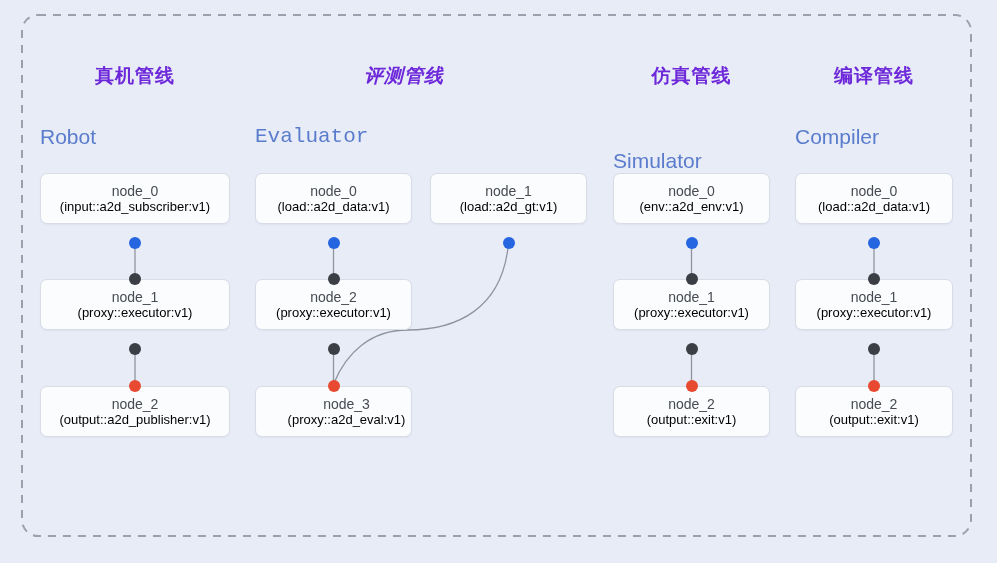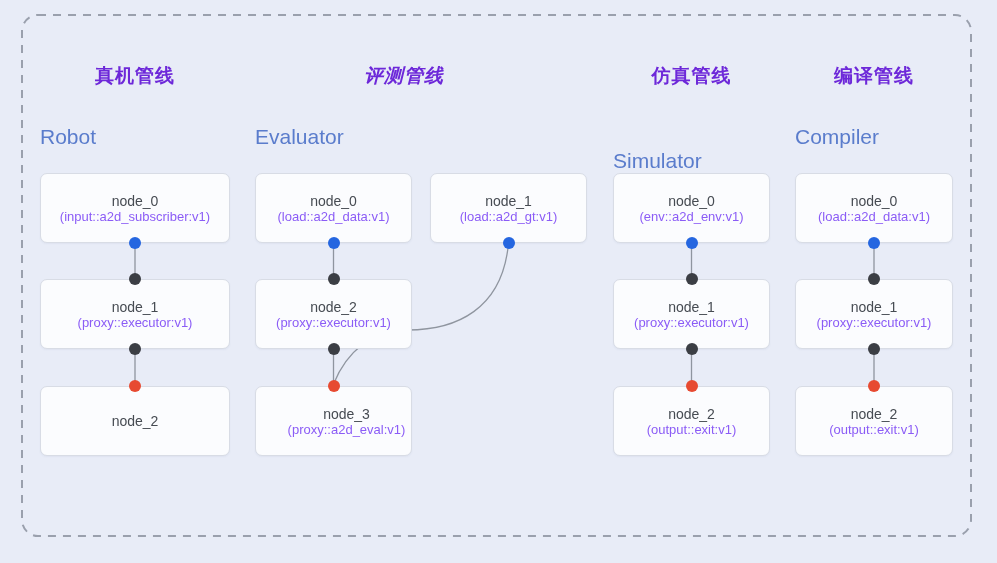--- a/index.html
+++ b/index.html
@@ -39,21 +39,21 @@
     font-size: 21px;
     font-weight: 400;
     line-height: 25px;
     color: #5a7ccc;
     z-index: 2;
   }
 
   .node-box {
     position: absolute;
     box-sizing: border-box;
-    height: 70px;
+    height: 51px;
     background: #fbfcfe;
     border: 1px solid #d8dce5;
     border-radius: 7px;
     box-shadow: 0 1px 2px rgba(70, 90, 140, 0.06);
     display: flex;
     flex-direction: column;
     align-items: center;
     justify-content: center;
     gap: 0;
     z-index: 2;
@@ -61,21 +61,21 @@
 
   .node-title {
     font-size: 14px;
     line-height: 16px;
     color: #464b52;
   }
 
   .node-subtitle {
     font-size: 13px;
     line-height: 15px;
-    color: #8b5cf6;
+    color: #000000;
     white-space: nowrap;
   }
 
   .port-dot {
     position: absolute;
     width: 12px;
     height: 12px;
     border-radius: 50%;
     transform: translate(-50%, -50%);
     z-index: 3;
@@ -106,24 +106,25 @@
       </div>
       <div class="port-dot" style="left: 135px; top: 243px; background: rgb(37, 102, 224);"></div>
       <div class="node-box" style="left: 40px; top: 279px; width: 190px;">
         <div class="node-title">node_1</div>
         <div class="node-subtitle">(proxy::executor:v1)</div>
       </div>
       <div class="port-dot" style="left: 135px; top: 279px; background: rgb(59, 62, 68);"></div>
       <div class="port-dot" style="left: 135px; top: 349px; background: rgb(59, 62, 68);"></div>
       <div class="node-box" style="left: 40px; top: 386px; width: 190px;">
         <div class="node-title">node_2</div>
+        <div class="node-subtitle">(output::a2d_publisher:v1)</div>
       </div>
       <div class="port-dot" style="left: 135px; top: 386px; background: rgb(231, 74, 49);"></div>
       <div class="pipeline-title-zh" style="left: 238px; width: 332px; font-style: italic;">评测管线</div>
-      <div class="pipeline-title-en" style="left: 255px; width: 332px;">Evaluator</div>
+      <div class="pipeline-title-en" style="left: 255px; width: 332px; font-family: Liberation Mono, monospace;">Evaluator</div>
       <div class="node-box" style="left: 255px; top: 173px; width: 157px;">
         <div class="node-title">node_0</div>
         <div class="node-subtitle">(load::a2d_data:v1)</div>
       </div>
       <div class="port-dot" style="left: 333.5px; top: 243px; background: rgb(37, 102, 224);"></div>
       <div class="node-box" style="left: 430px; top: 173px; width: 157px;">
         <div class="node-title">node_1</div>
         <div class="node-subtitle">(load::a2d_gt:v1)</div>
       </div>
       <div class="port-dot" style="left: 508.5px; top: 243px; background: rgb(37, 102, 224);"></div>

